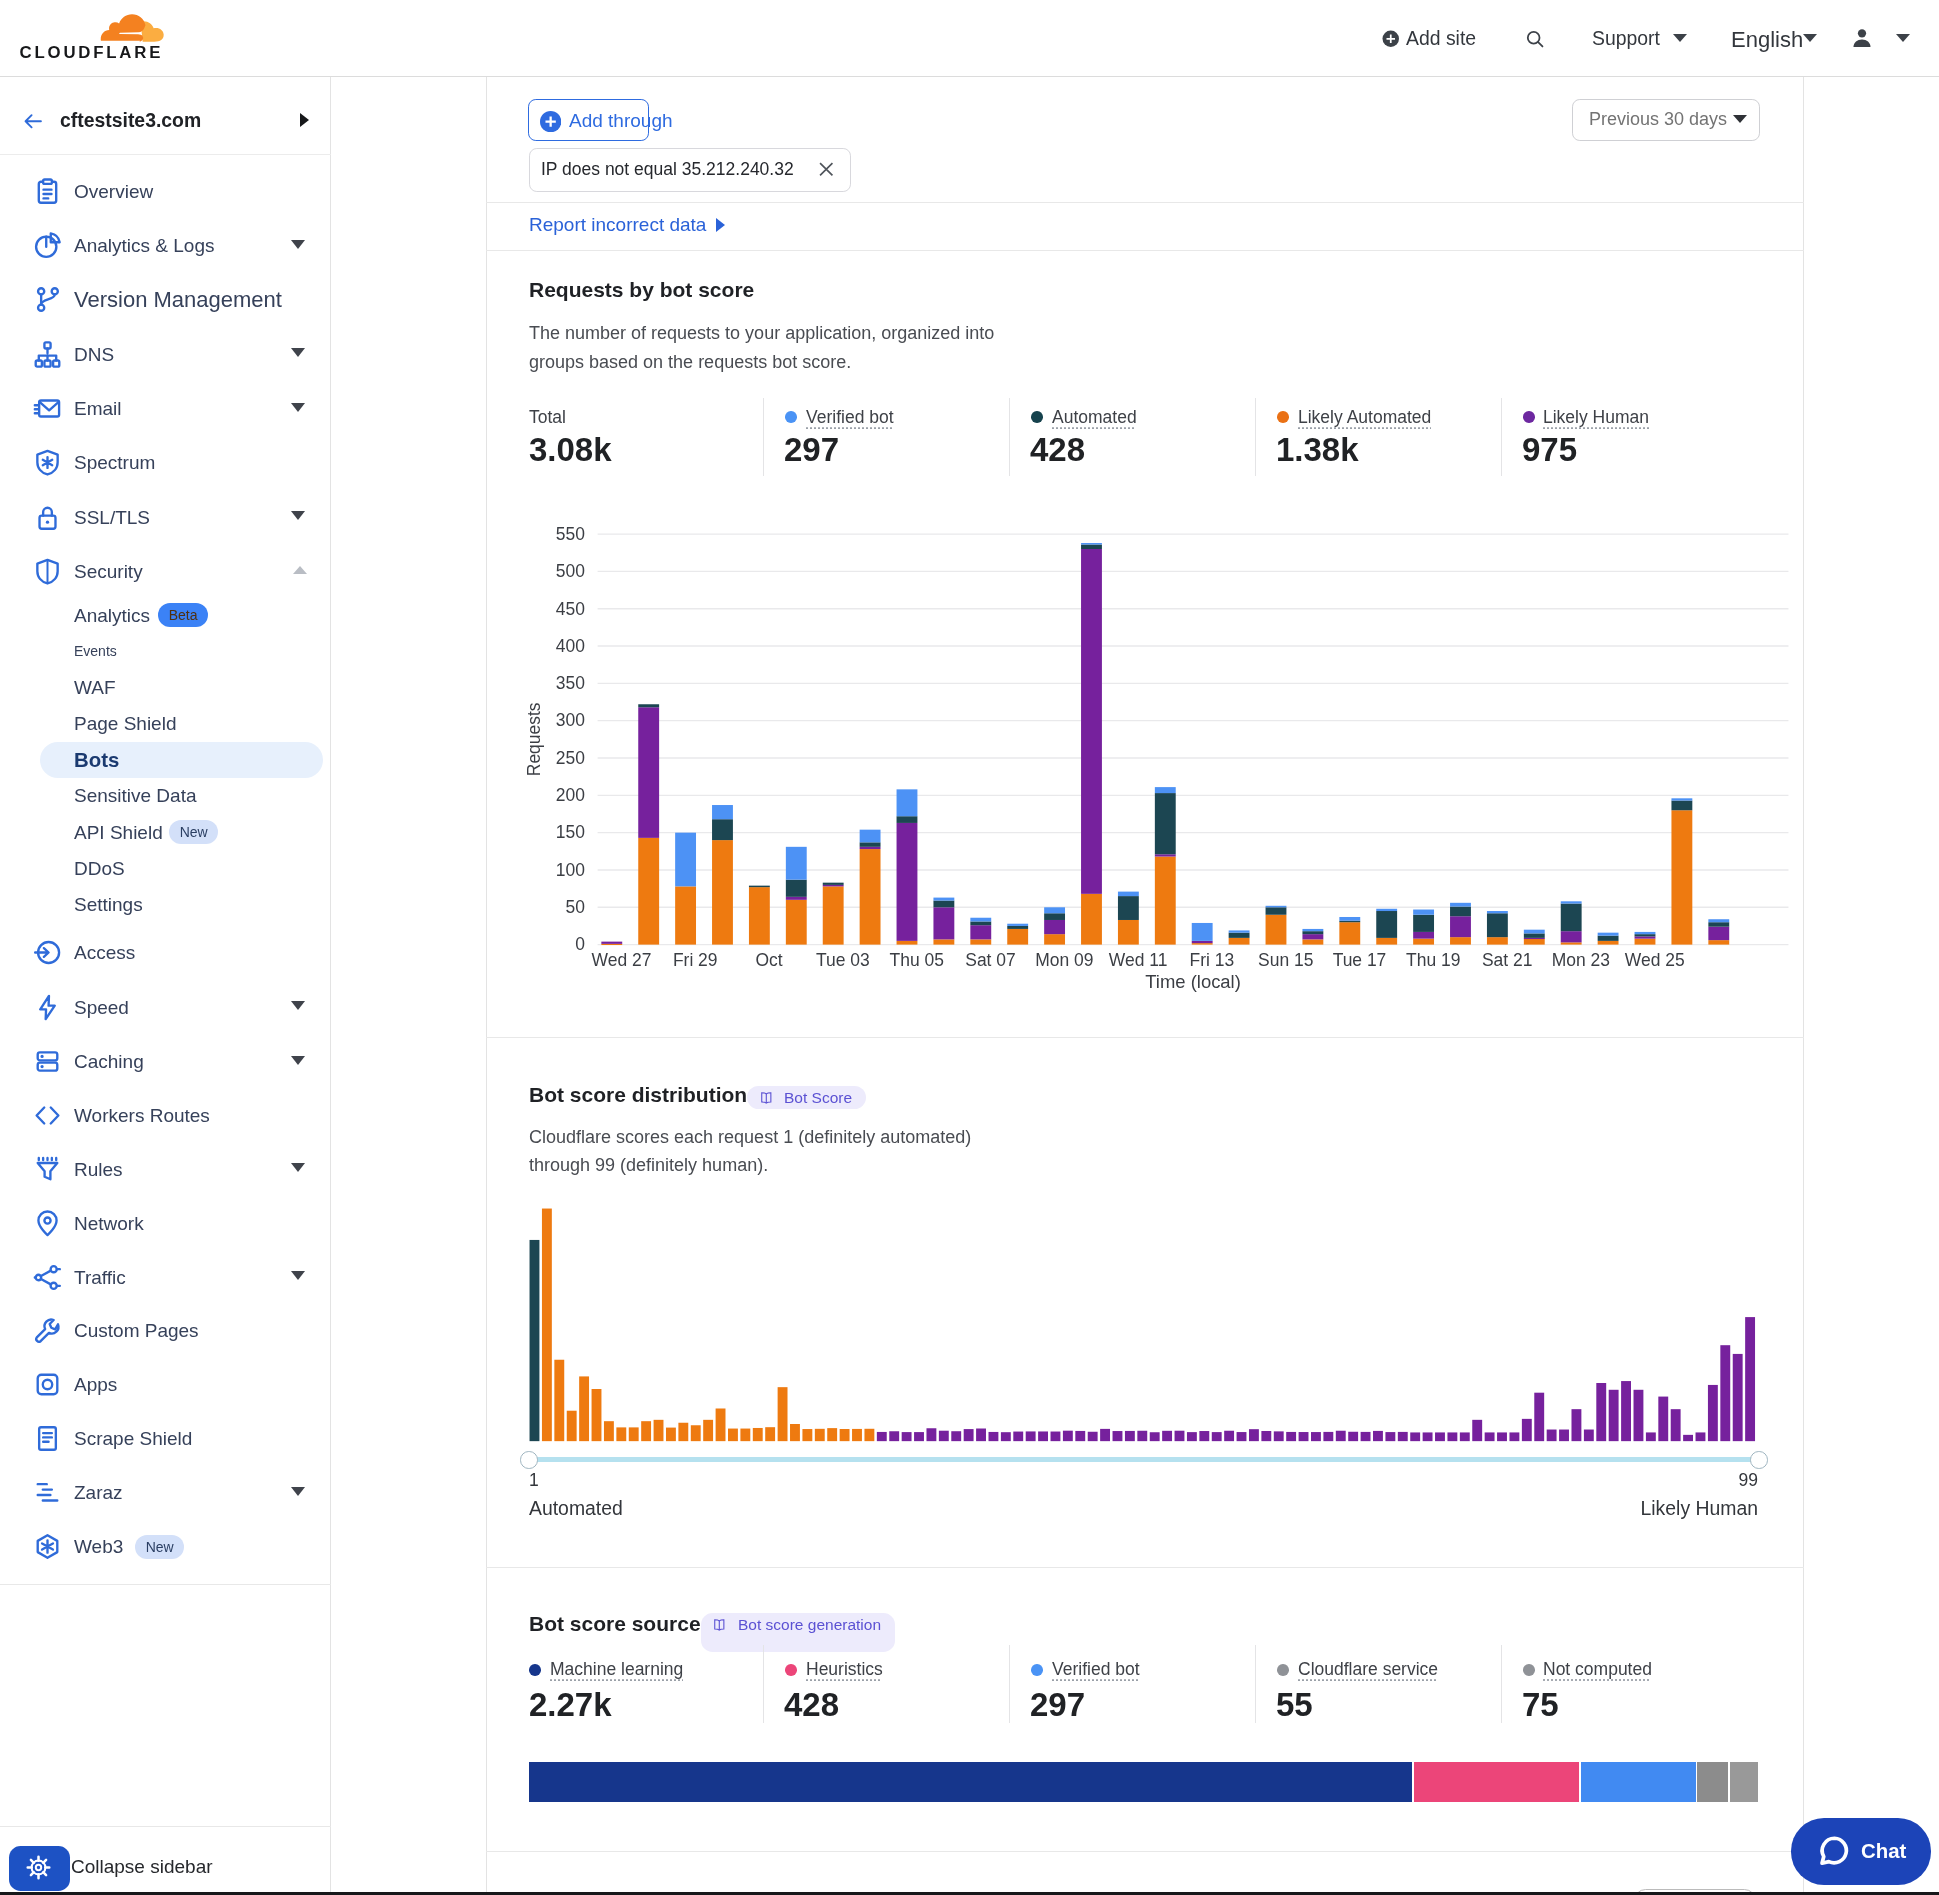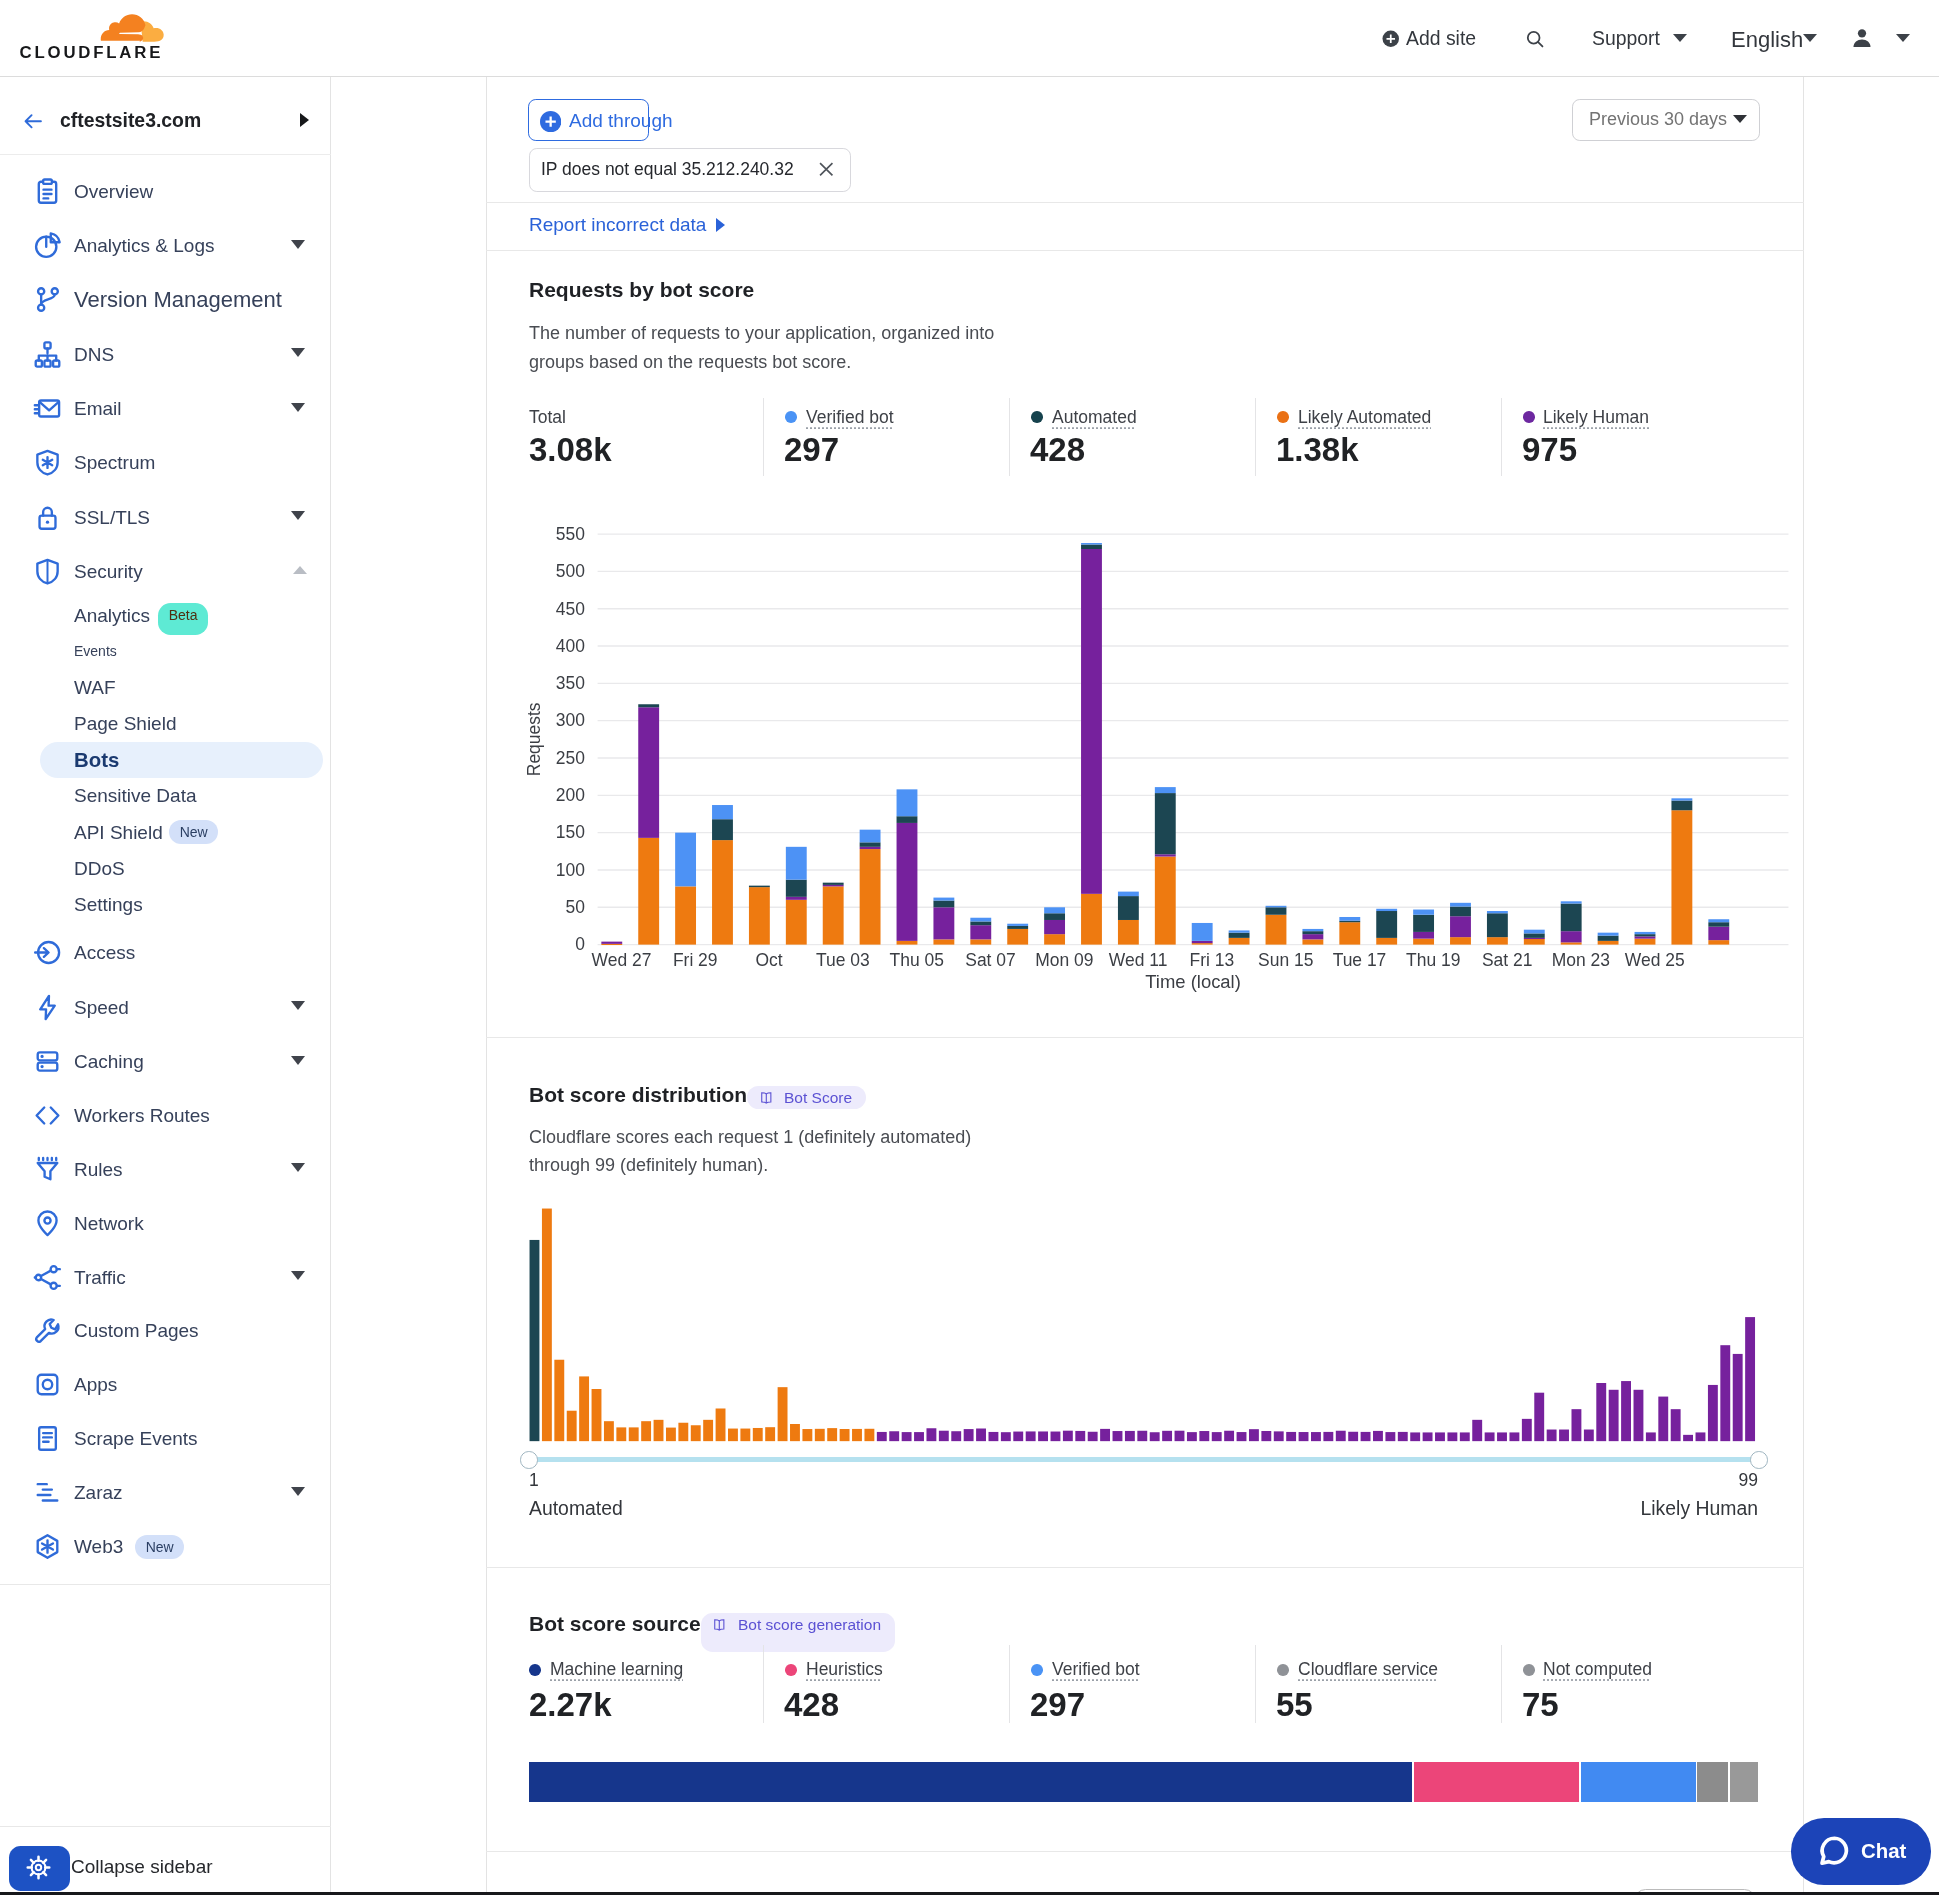--- a/index.html
+++ b/index.html
@@ -83,21 +83,21 @@
       </svg></div>
     <div style="position:absolute;left:74px;top:506px;font-size:19px;line-height:23px;color:#36415a">SSL/TLS</div>
     <div style="position:absolute;left:291px;top:511px;width:0;height:0;border-left:7.8px solid transparent;border-right:7.8px solid transparent;border-top:9.7px solid #3f434b"></div>
     <div style="position:absolute;left:33px;top:557px;width:29px;height:29px"><svg width="29" height="29" viewBox="0 0 16 16" fill="none">
         <path d="M8 1.6l5.6 2v4.2c0 3.4-2.3 5.9-5.6 6.8-3.3-.9-5.6-3.4-5.6-6.8V3.6z" stroke="#2f6bd9" stroke-width="1.3" stroke-linecap="round" stroke-linejoin="round"></path>
         <path d="M8 1.6v13" stroke="#2f6bd9" stroke-width="1.1"></path>
       </svg></div>
     <div style="position:absolute;left:74px;top:560px;font-size:19px;line-height:23px;color:#36415a">Security</div>
     <div style="position:absolute;left:293px;top:566px;width:0;height:0;border-left:7.3px solid transparent;border-right:7.3px solid transparent;border-bottom:8.7px solid #b9bdc4"></div>
     <div style="position:absolute;left:74px;top:604px;font-size:19px;line-height:23px;font-weight:400;color:#36415a">Analytics</div>
-    <div style="position:absolute;left:158px;top:603px;height:32px;padding:0 10.7px;border-radius:12.6px;background:#5eead4;color:#4e3012;font-size:14px;line-height:24px">Beta</div>
+    <div style="position:absolute;left:158px;top:603px;height:24px;padding:0 10.7px;border-radius:12.6px;background:#3b82f6;color:#4e3012;font-size:14px;line-height:24px">Beta</div>
     <div style="position:absolute;left:74px;top:640px;font-size:14px;line-height:23px;font-weight:400;color:#36415a">Events</div>
     <div style="position:absolute;left:74px;top:676px;font-size:19px;line-height:23px;font-weight:400;color:#36415a">WAF</div>
     <div style="position:absolute;left:74px;top:712px;font-size:19px;line-height:23px;font-weight:400;color:#36415a">Page Shield</div>
     <div class="abs" style="left:40px;top:742px;width:283px;height:36px;border-radius:18px;background:#e7f0fc"></div>
     <div style="position:absolute;left:74px;top:749px;font-size:20.4px;line-height:23px;font-weight:700;color:#1b3a70">Bots</div>
     <div style="position:absolute;left:74px;top:784px;font-size:19px;line-height:23px;font-weight:400;color:#36415a">Sensitive Data</div>
     <div style="position:absolute;left:74px;top:821px;font-size:19px;line-height:23px;font-weight:400;color:#36415a">API Shield</div>
     <div style="position:absolute;left:169px;top:820px;height:24px;padding:0 10.7px;border-radius:12.6px;background:#d3e0f9;color:#2b3f63;font-size:14px;line-height:24px">New</div>
     <div style="position:absolute;left:74px;top:857px;font-size:19px;line-height:23px;font-weight:400;color:#36415a">DDoS</div>
     <div style="position:absolute;left:74px;top:893px;font-size:19px;line-height:23px;font-weight:400;color:#36415a">Settings</div>
@@ -147,21 +147,21 @@
     <div style="position:absolute;left:74px;top:1319px;font-size:19px;line-height:23px;color:#36415a">Custom Pages</div>
     <div style="position:absolute;left:33px;top:1370px;width:29px;height:29px"><svg width="29" height="29" viewBox="0 0 16 16" fill="none">
         <rect x="2.6" y="2.6" width="10.8" height="10.8" rx="2" stroke="#2f6bd9" stroke-width="1.3" stroke-linecap="round" stroke-linejoin="round"></rect>
         <circle cx="8" cy="8" r="2.6" stroke="#2f6bd9" stroke-width="1.3" stroke-linecap="round" stroke-linejoin="round"></circle>
       </svg></div>
     <div style="position:absolute;left:74px;top:1373px;font-size:19px;line-height:23px;color:#36415a">Apps</div>
     <div style="position:absolute;left:33px;top:1424px;width:29px;height:29px"><svg width="29" height="29" viewBox="0 0 16 16" fill="none">
         <rect x="3.4" y="1.8" width="9.2" height="12.4" rx="1" stroke="#2f6bd9" stroke-width="1.3" stroke-linecap="round" stroke-linejoin="round"></rect>
         <path d="M5.6 5h4.8M5.6 7.4h4.8M5.6 9.8h3" stroke="#2f6bd9" stroke-width="1.3" stroke-linecap="round" stroke-linejoin="round"></path>
       </svg></div>
-    <div style="position:absolute;left:74px;top:1427px;font-size:19px;line-height:23px;color:#36415a">Scrape Events</div>
+    <div style="position:absolute;left:74px;top:1427px;font-size:19px;line-height:23px;color:#36415a">Scrape Shield</div>
     <div style="position:absolute;left:33px;top:1478px;width:29px;height:29px"><svg width="29" height="29" viewBox="0 0 16 16" fill="none">
         <path d="M2.6 3.4h5M5.4 6.4h5M2.6 9.4h7M5.4 12.4h8" stroke="#2f6bd9" stroke-width="1.3" stroke-linecap="round" stroke-linejoin="round"></path>
       </svg></div>
     <div style="position:absolute;left:74px;top:1481px;font-size:19px;line-height:23px;color:#36415a">Zaraz</div>
     <div style="position:absolute;left:291px;top:1487px;width:0;height:0;border-left:7.8px solid transparent;border-right:7.8px solid transparent;border-top:9.7px solid #3f434b"></div>
     <div style="position:absolute;left:33px;top:1532px;width:29px;height:29px"><svg width="29" height="29" viewBox="0 0 16 16" fill="none">
         <path d="M8 1.8l5.4 3.1v6.2L8 14.2l-5.4-3.1V4.9z" stroke="#2f6bd9" stroke-width="1.3" stroke-linecap="round" stroke-linejoin="round"></path>
         <path d="M8 4.6v6.8M5 6.3l6 3.4M11 6.3l-6 3.4" stroke="#2f6bd9" stroke-width="1.3" stroke-linecap="round" stroke-linejoin="round"></path>
       </svg></div>
     <div style="position:absolute;left:74px;top:1535px;font-size:19px;line-height:23px;color:#36415a">Web3</div>

